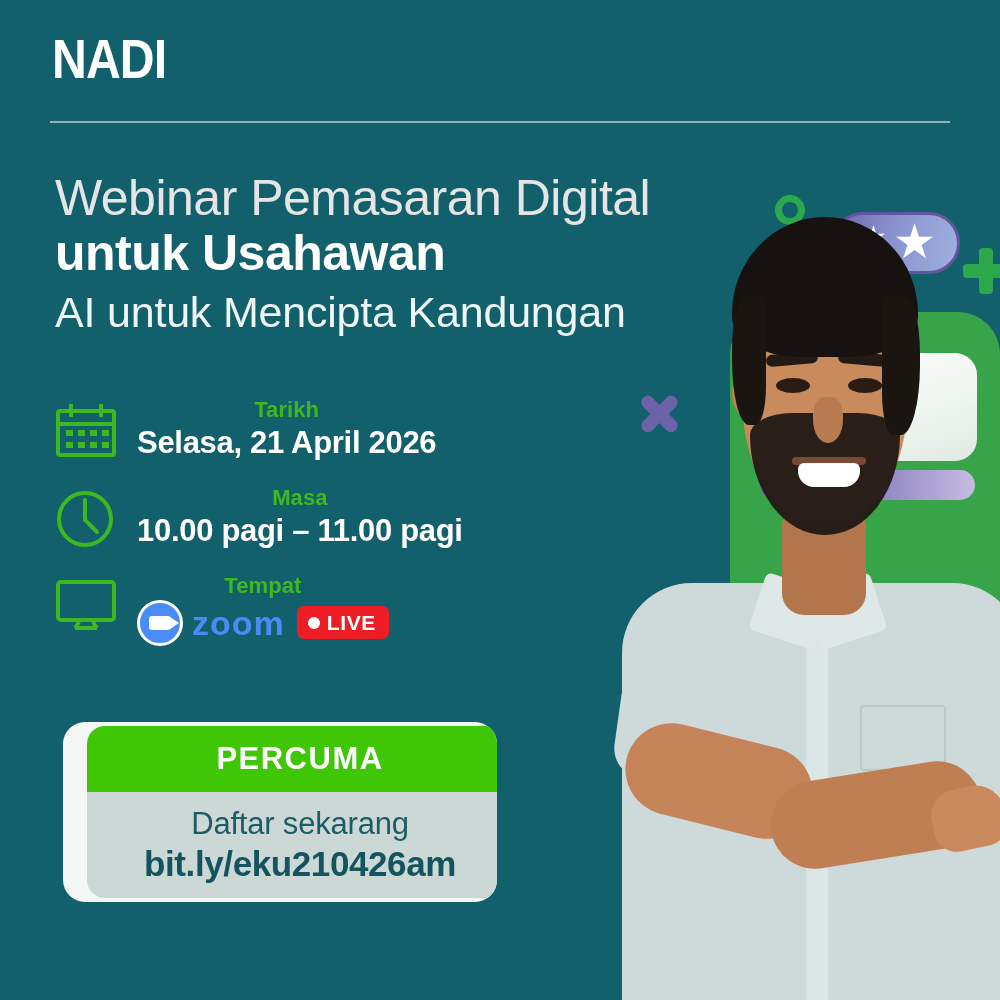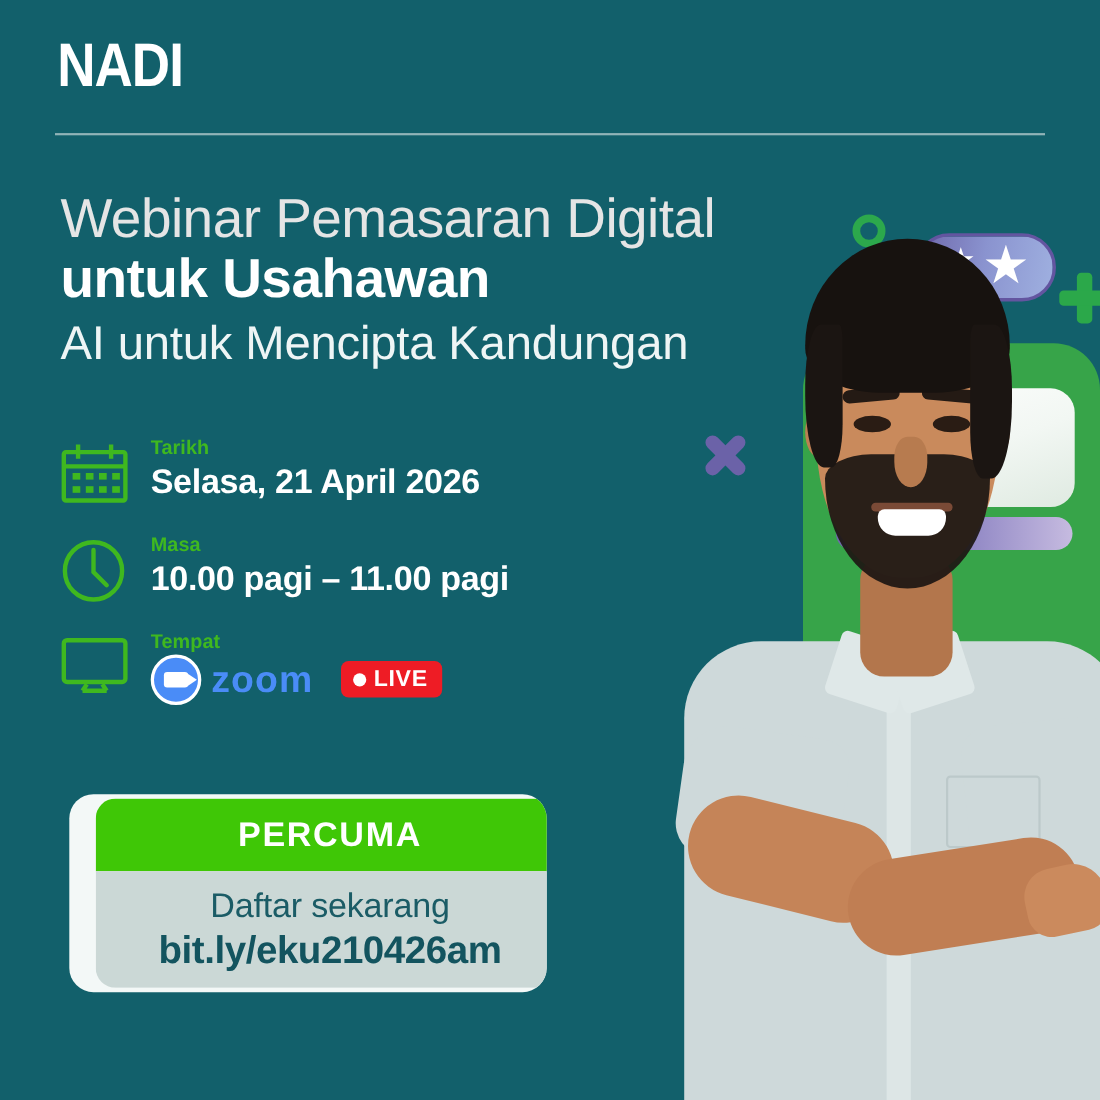--- a/index.html
+++ b/index.html
@@ -193,22 +193,22 @@
   }
 
   
   .details { position:absolute; left:55px; top:396px; width:620px; }
   .row { position:relative; display:flex; align-items:flex-start; height:88px; }
   .row-icon {
     width:82px; flex:0 0 82px; padding-top:6px;
   }
   .row-text { padding-top:0; }
   .row-label {
-    font-size:18px; font-weight:600; color:#3fb81f;
-    line-height:1.25; letter-spacing:.1px;
+    font-size:22px; font-weight:600; color:#3fb81f;
+    line-height:1.25; letter-spacing:.1px;text-align:center;
   }
   .row-value {
     font-size:31px; font-weight:bold; color:#ffffff;
     line-height:1.25; letter-spacing:-.3px;
     display:flex; align-items:center; gap:12px; white-space:nowrap;text-align:center;
   }
 
   
   .zoom-lockup { display:flex; align-items:center; gap:9px; }
   .zoom-badge {
@@ -226,21 +226,20 @@
     border-color:transparent transparent transparent #ffffff;
   }
   .zoom-word {
     font-size:34px; font-weight:bold; color:#4a8cf7;
     letter-spacing:1px; line-height:1;
   }
   .live-badge {
     display:flex; align-items:center; gap:7px;
     background:#ee1c25; border-radius:7px;
     padding:6px 13px 6px 11px;
-    margin-left:13px;
   }
   .live-dot { width:12px; height:12px; border-radius:50%; background:#ffffff; }
   .live-text {
     font-size:21px; font-weight:bold; color:#ffffff;
     letter-spacing:.6px; line-height:1;
   }
 
   
   .cta {
     position:absolute; left:63px; top:722px;

